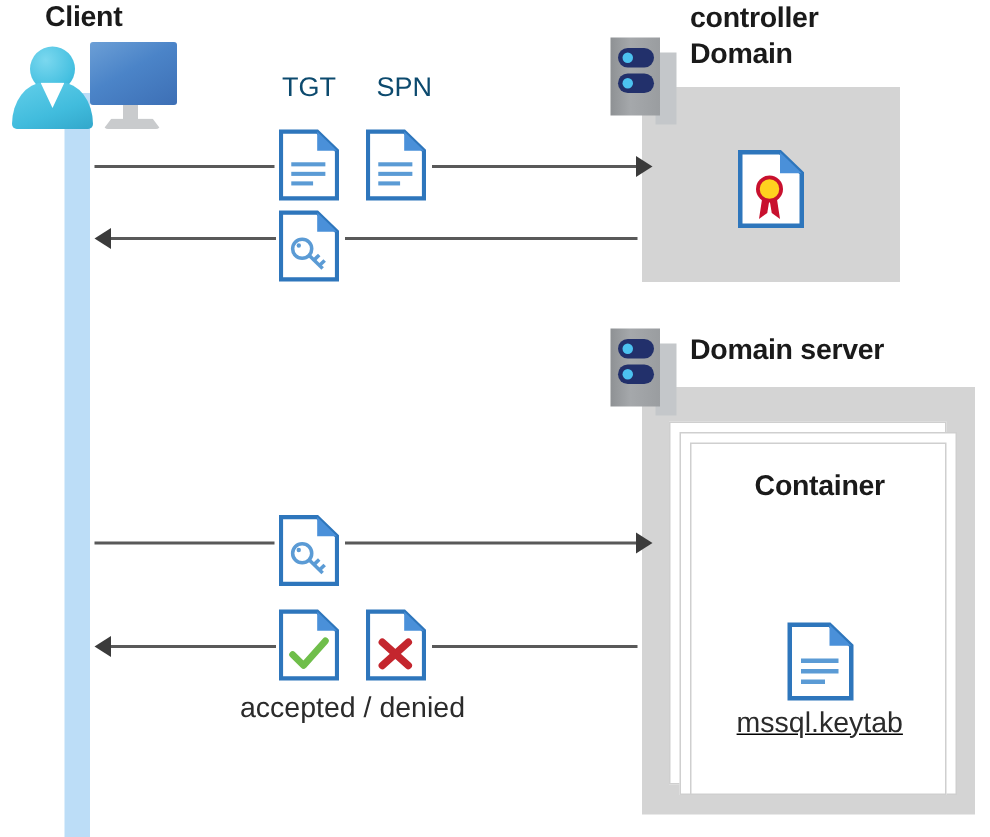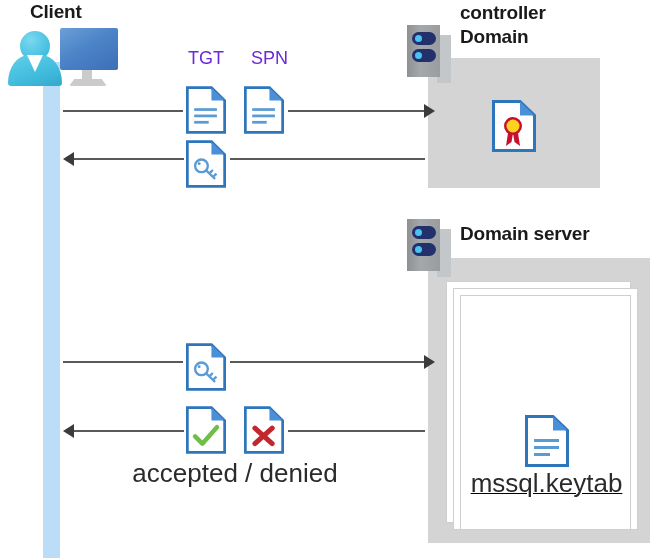--- a/index.html
+++ b/index.html
@@ -20,27 +20,27 @@
 
   
   .title-bold {
     font-weight: bold;
     font-size: 19px;
     color: #1a1a1a;
     letter-spacing: -0.2px;
     line-height: 24px;
   }
   .label-plain {
-    font-size: 26px;
+    font-size: 19px;
     color: #2b2b2b;
     line-height: 22px;
   }
   .small-label {
     font-size: 18px;
-    color: #6d28d9;
+    color: #0c4a6e;
     line-height: 20px;
   }
 
   
   #client-lifeline {
     left: 43px;
     top: 62px;
     width: 17px;
     height: 496px;
     background: #bcddf7;
@@ -182,20 +182,23 @@
   </div>
 
   <div class="abs" style="left:460px; top:222px; width:200px; height:28px;">
     <span class="title-bold">Domain server</span>
   </div>
 
   <div class="abs card" style="left:446px; top:281px; width:185px; height:242px;"></div>
   <div class="abs card" style="left:453px; top:288px; width:185px; height:242px;"></div>
   <div class="abs card" style="left:460px; top:295px; width:171px; height:235px;">
 
+    <div class="abs" style="left:0px; top:17px; width:171px; text-align:center;">
+      <span class="title-bold">Container</span>
+    </div>
 
 
     <div class="abs" style="left:64px; top:119px; width:44px; height:52px;">
       <svg width="44" height="52" viewBox="0 0 44 52">
         <path d="M1.5 1.5 H28 L42.5 15.5 V50.5 H1.5 Z" fill="#ffffff" stroke="#2e76bc" stroke-width="3"></path>
         <path d="M28 1.5 L42.5 15.5 H28 Z" fill="#4a90d9"></path>
         <rect x="9" y="24" width="25" height="3" fill="#5b9bd5"></rect>
         <rect x="9" y="31" width="25" height="3" fill="#5b9bd5"></rect>
         <rect x="9" y="38" width="16" height="3" fill="#5b9bd5"></rect>
       </svg>

